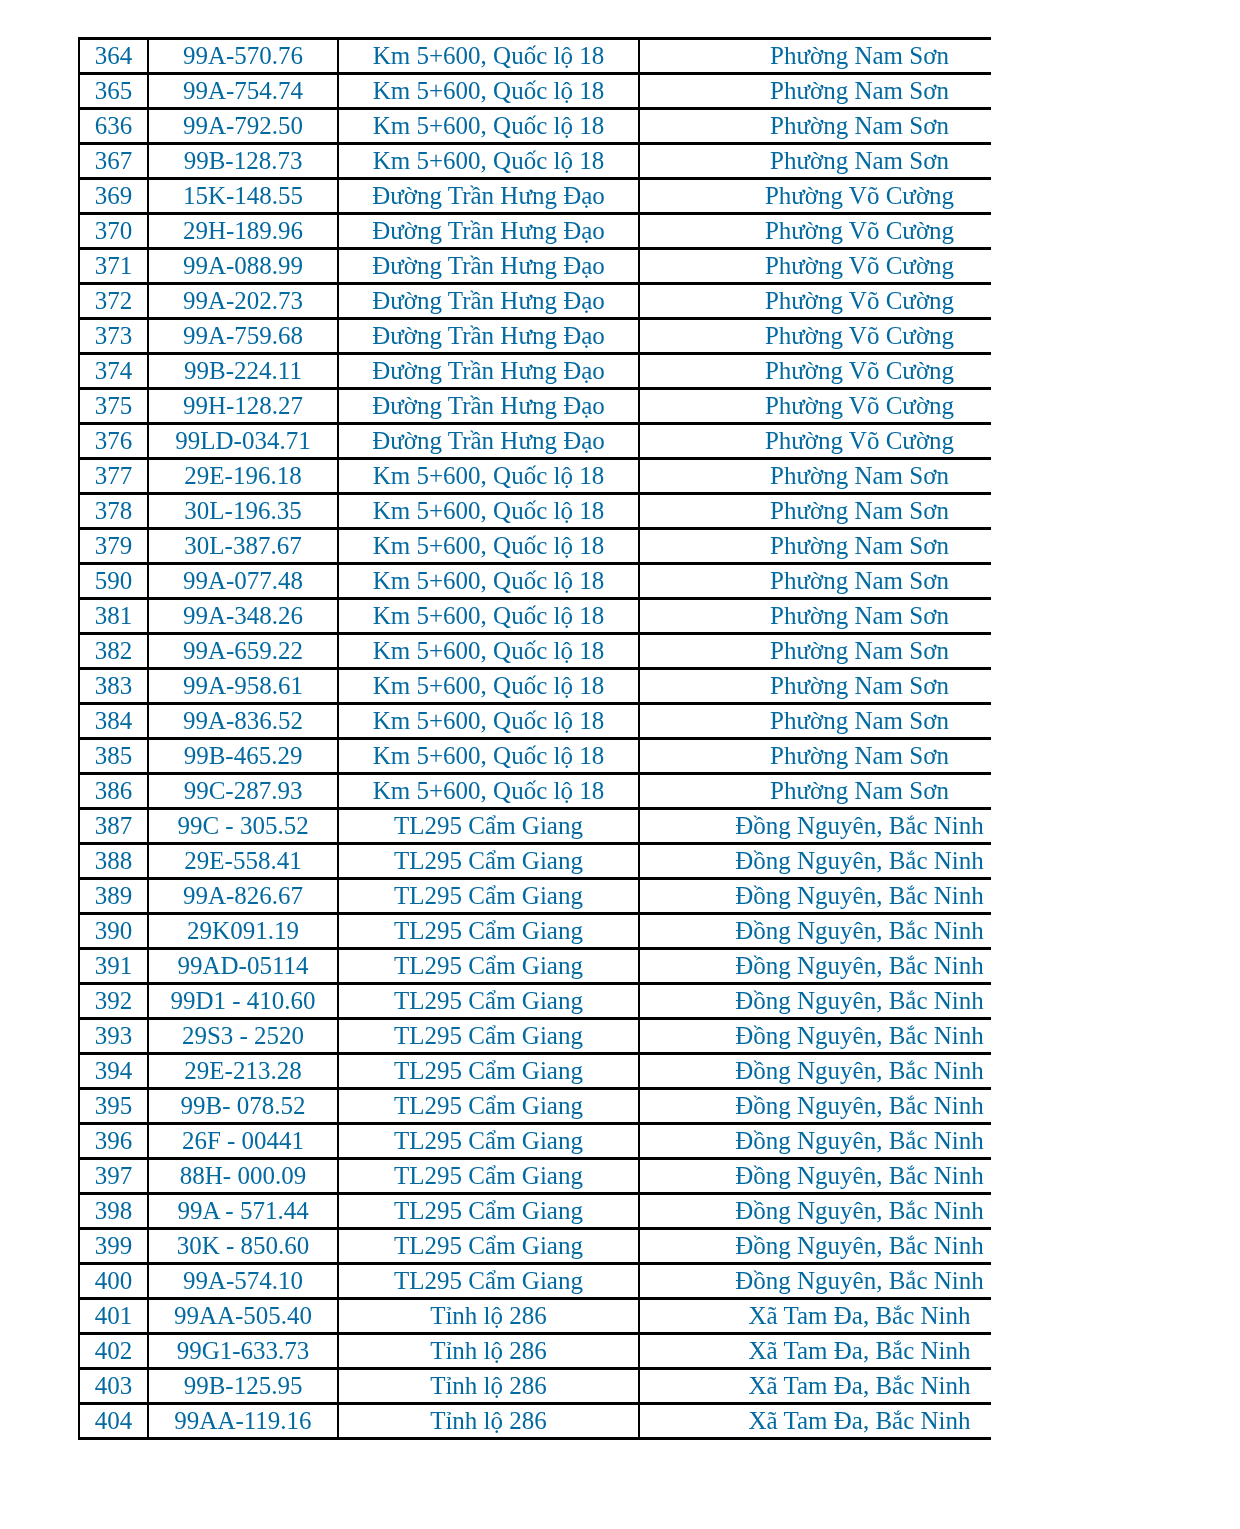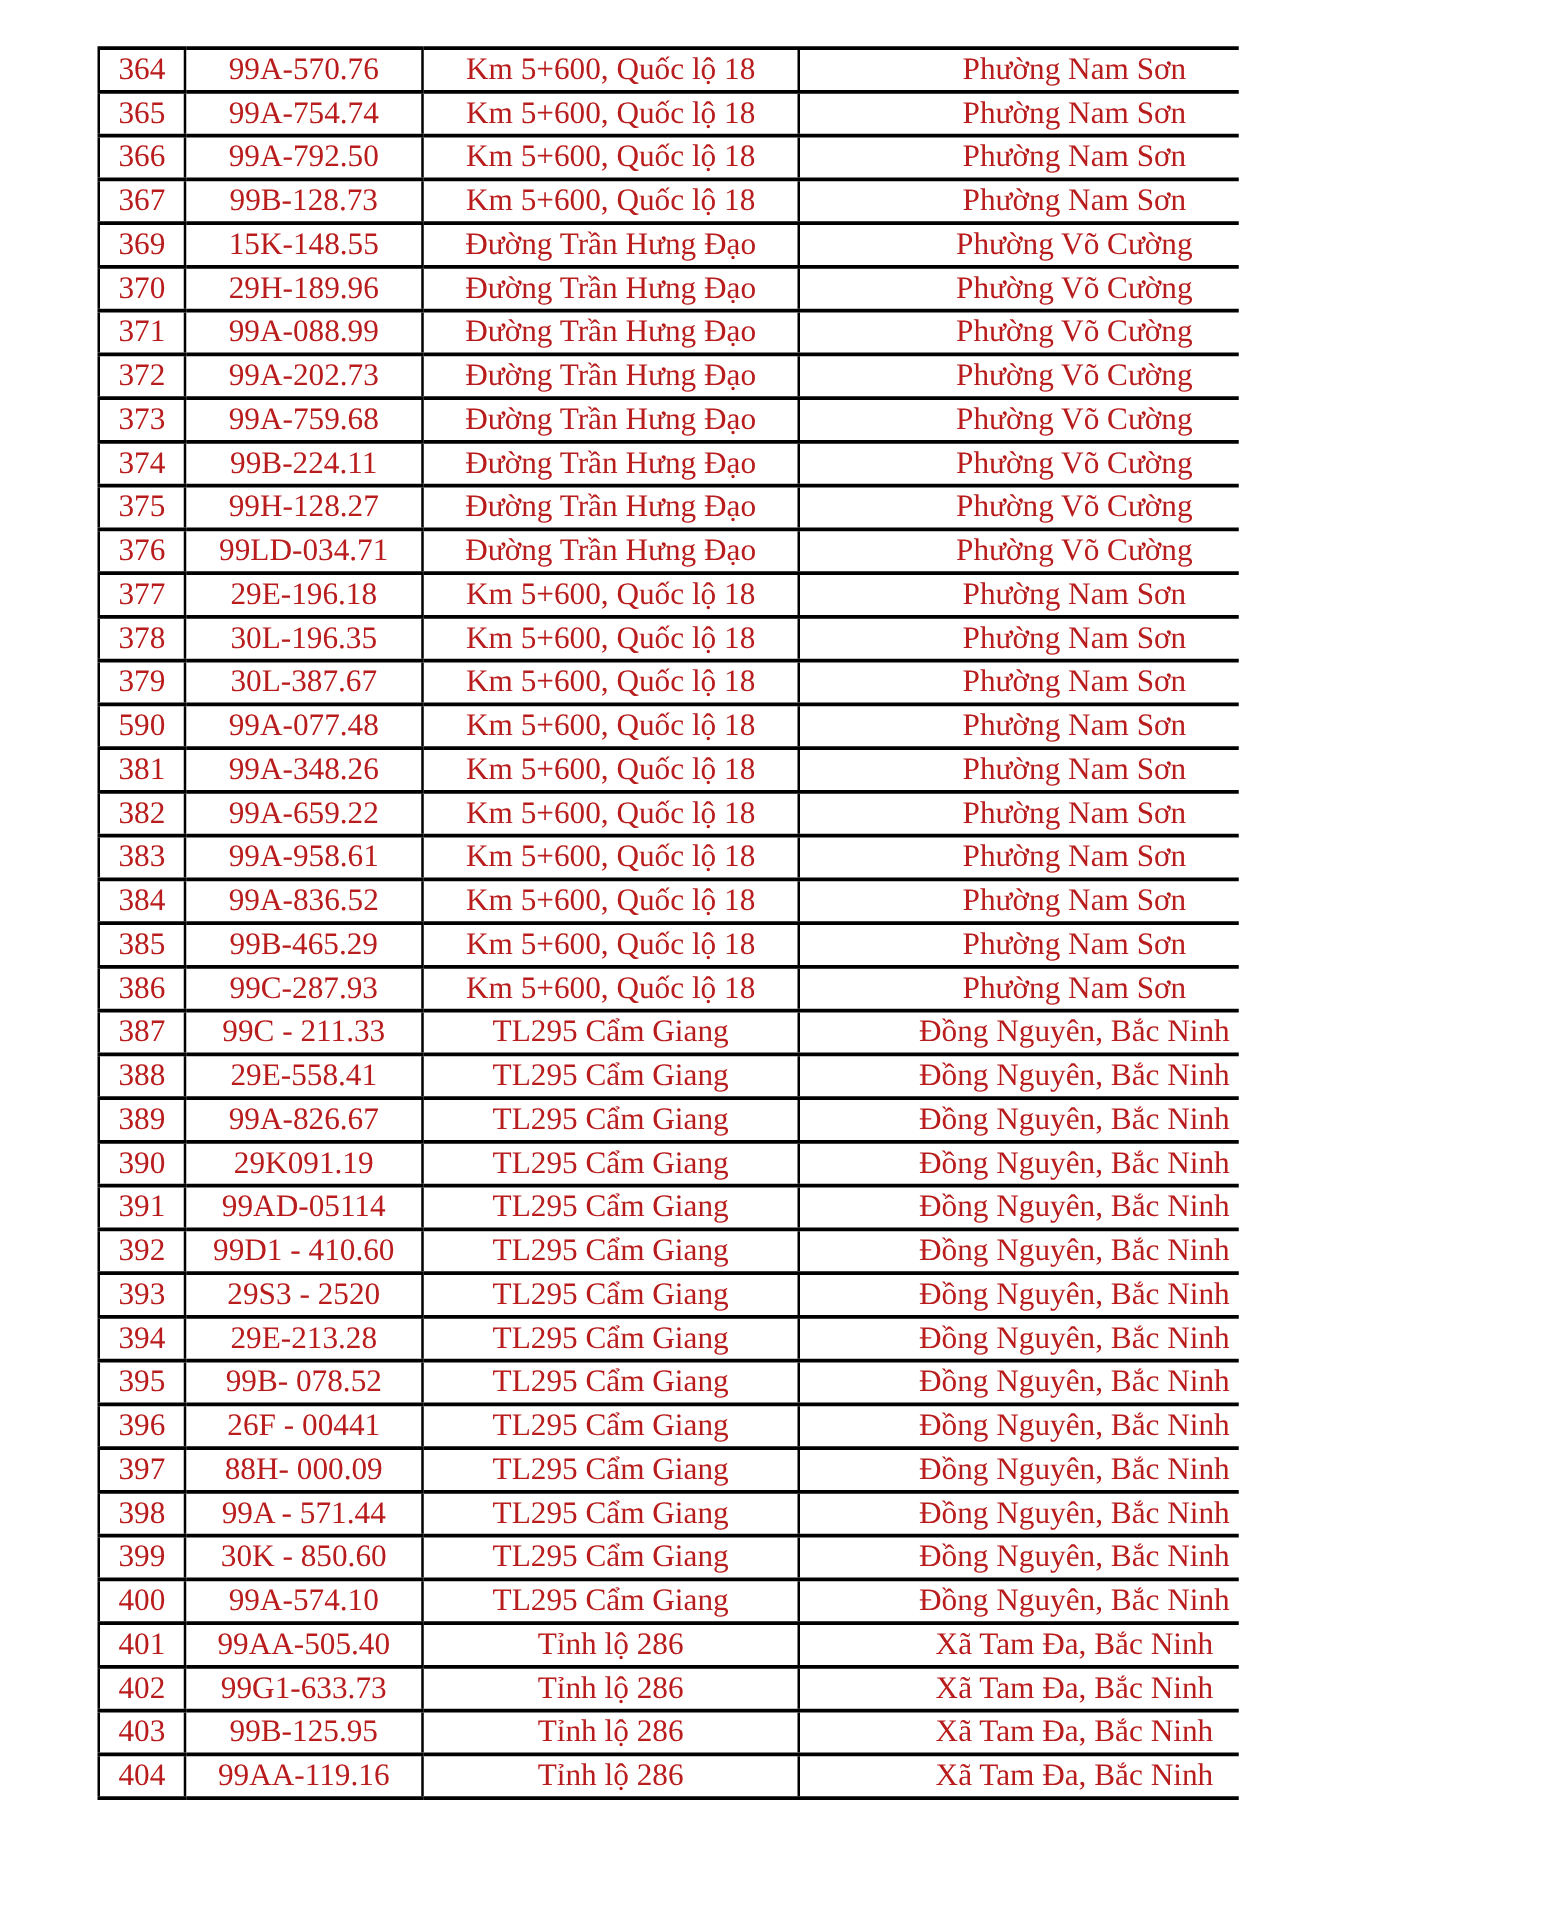--- a/index.html
+++ b/index.html
@@ -6,21 +6,21 @@
     margin: 0;
     padding: 0;
     background: #ffffff;
   }
   .page {
     position: relative;
     width: 991px;
     height: 1529px;
     background: #ffffff;
     font-family: "Liberation Serif", "DejaVu Serif", serif;
-    color: #b91c1c;
+    color: #0369a1;
     overflow: hidden;
   }
   table.plate-table {
     position: absolute;
     left: 78px;
     top: 37px;
     width: 1001px;
     border-collapse: collapse;
     table-layout: fixed;
   }
@@ -60,21 +60,21 @@
           <td>Km 5+600, Quốc lộ 18</td>
           <td>Phường Nam Sơn</td>
         </tr>
         <tr>
           <td>365</td>
           <td>99A-754.74</td>
           <td>Km 5+600, Quốc lộ 18</td>
           <td>Phường Nam Sơn</td>
         </tr>
         <tr>
-          <td>366</td>
+          <td>636</td>
           <td>99A-792.50</td>
           <td>Km 5+600, Quốc lộ 18</td>
           <td>Phường Nam Sơn</td>
         </tr>
         <tr>
           <td>367</td>
           <td>99B-128.73</td>
           <td>Km 5+600, Quốc lộ 18</td>
           <td>Phường Nam Sơn</td>
         </tr>
@@ -181,21 +181,21 @@
           <td>Phường Nam Sơn</td>
         </tr>
         <tr>
           <td>386</td>
           <td>99C-287.93</td>
           <td>Km 5+600, Quốc lộ 18</td>
           <td>Phường Nam Sơn</td>
         </tr>
         <tr>
           <td>387</td>
-          <td>99C - 211.33</td>
+          <td>99C - 305.52</td>
           <td>TL295 Cẩm Giang</td>
           <td>Đồng Nguyên, Bắc Ninh</td>
         </tr>
         <tr>
           <td>388</td>
           <td>29E-558.41</td>
           <td>TL295 Cẩm Giang</td>
           <td>Đồng Nguyên, Bắc Ninh</td>
         </tr>
         <tr>

